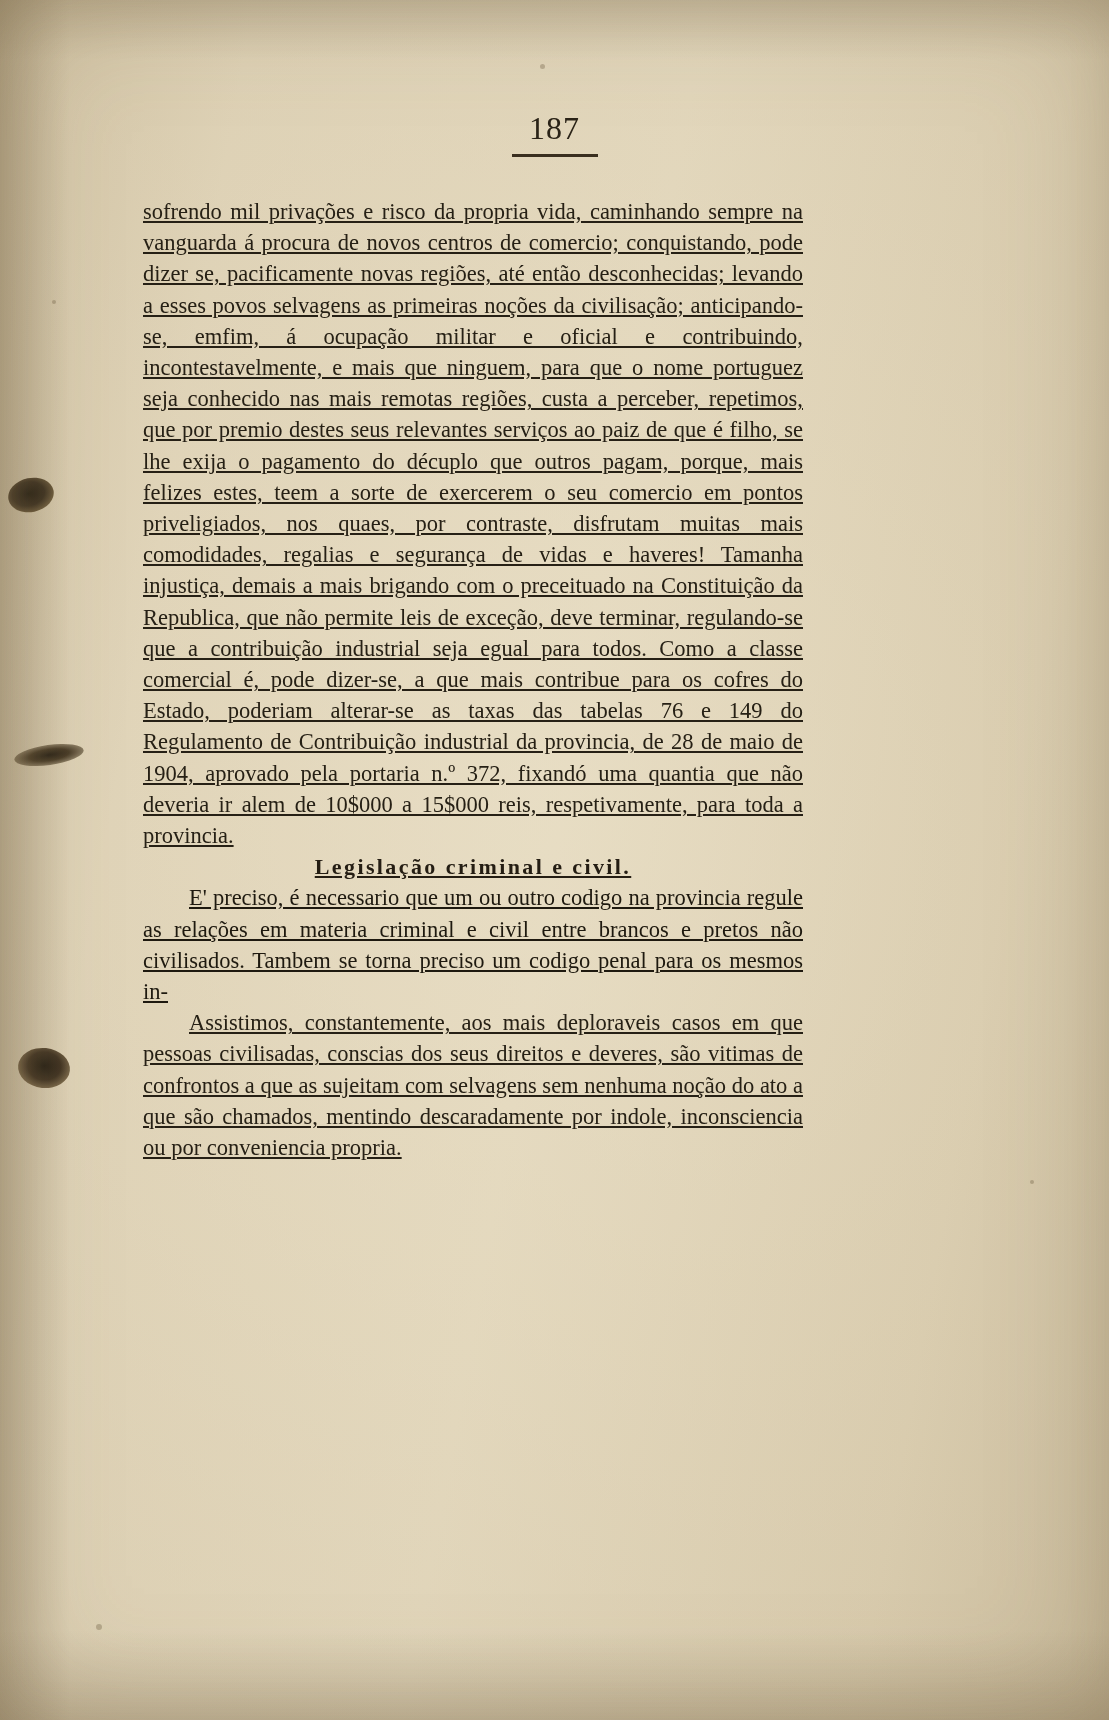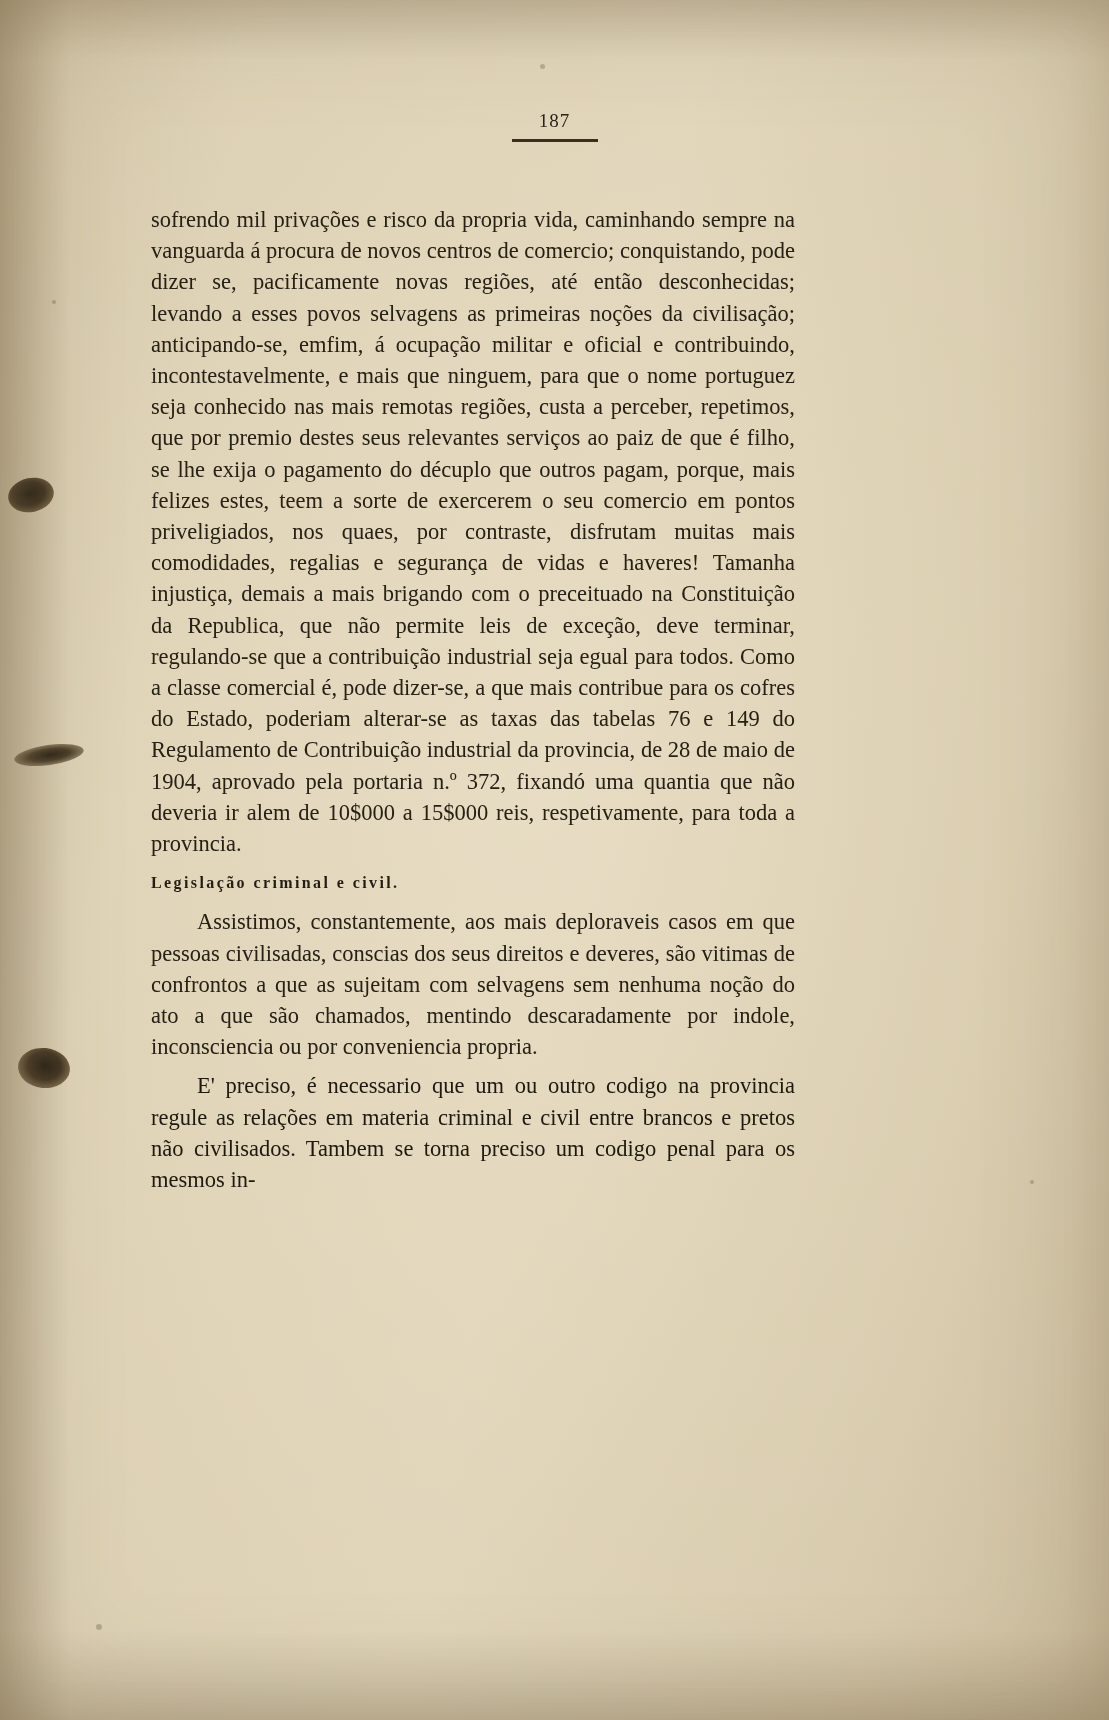--- a/index.html
+++ b/index.html
@@ -79,21 +79,21 @@
 
   
   .page-number-wrap {
     position: absolute;
     left: 0; right: 0;
     top: 110px;
     text-align: center;
   }
   .page-number {
     font-family: "Liberation Serif", serif;
-    font-size: 19px;
+    font-size: 32px;
     letter-spacing: 1px;
     color: #2b2418;
     display: inline-block;
     padding-bottom: 5px;
   }
   .page-rule {
     width: 86px;
     height: 3px;
     background: #3a2f1f;
     margin: 2px auto 0 auto;
@@ -105,31 +105,32 @@
     left: 143px;
     top: 196px;
     width: 660px;
     color: #241d13;
     font-size: 22.5px;
     line-height: 31.2px;
     text-align: justify;
     text-justify: inter-word;
   }
   .textblock p {
-    margin: 8px;
+    margin: 0;
+    text-decoration: underline;
   }
   .para-indent {
     text-indent: 46px;
   }
   .heading-criminal {
     display: block;
-    text-align: left;
+    text-align: center;
     font-weight: bold;
     letter-spacing: 2.4px;
-    font-size: 16px;
+    font-size: 22px;
     margin: 2px 0 0 0;
     text-indent: 0;
   }
   
   .inkA { color: #262015; }
   .inkB { color: #1e190f; font-weight: 500; }
 </style>
 </head>
 <body>
 
@@ -145,20 +146,20 @@
 <div class="speck" style="left:52px;top:300px;width:4px;height:4px;"></div>
 
 <div class="page-number-wrap">
   <div class="page-number">187</div>
   <div class="page-rule"></div>
 </div>
 
 <div class="textblock">
   <p class="inkA">sofrendo mil privações e risco da propria vida, caminhando sempre na vanguarda á procura de novos centros de comercio; conquistando, pode dizer se, pacificamente novas regiões, até então desconhecidas; levando a esses povos selvagens as primeiras noções da civilisação; anticipando-se, emfim, á ocupação militar e oficial e contribuindo, incontestavelmente, e mais que ninguem, para que o nome portuguez seja conhecido nas mais remotas regiões, custa a perceber, repetimos, que por premio destes seus relevantes serviços ao paiz de que é filho, se lhe exija o pagamento do décuplo que outros pagam, porque, mais felizes estes, teem a sorte de exercerem o seu comercio em pontos priveligiados, nos quaes, por contraste, disfrutam muitas mais comodidades, regalias e segurança de vidas e haveres! Tamanha injustiça, demais a mais brigando com o preceituado na Constituição da Republica, que não permite leis de exceção, deve terminar, regulando-se que a contribuição industrial seja egual para todos. Como a classe comercial é, pode dizer-se, a que mais contribue para os cofres do Estado, poderiam alterar-se as taxas das tabelas 76 e 149 do Regulamento de Contribuição industrial da provincia, de 28 de maio de 1904, aprovado pela portaria n.º 372, fixandó uma quantia que não deveria ir alem de 10$000 a 15$000 reis, respetivamente, para toda a provincia.</p>
   <p class="heading-criminal">Legislação criminal e civil.</p>
+  <p class="para-indent inkB">E' preciso, é necessario que um ou outro codigo na provincia regule as relações em materia criminal e civil entre brancos e pretos não civilisados. Tambem se torna preciso um codigo penal para os mesmos in-</p>
   <p class="para-indent inkA">Assistimos, constantemente, aos mais deploraveis casos em que pessoas civilisadas, conscias dos seus direitos e deveres, são vitimas de confrontos a que as sujeitam com selvagens sem nenhuma noção do ato a que são chamados, mentindo descaradamente por indole, inconsciencia ou por conveniencia propria.</p>
-  <p class="para-indent inkB">E' preciso, é necessario que um ou outro codigo na provincia regule as relações em materia criminal e civil entre brancos e pretos não civilisados. Tambem se torna preciso um codigo penal para os mesmos in-</p>
 </div>
 
 <div class="edge-shadow-left"></div>
 <div class="edge-shadow-bottom"></div>
 <div class="edge-shadow-top"></div>
 <div class="vignette"></div>
 
 </body></html>

